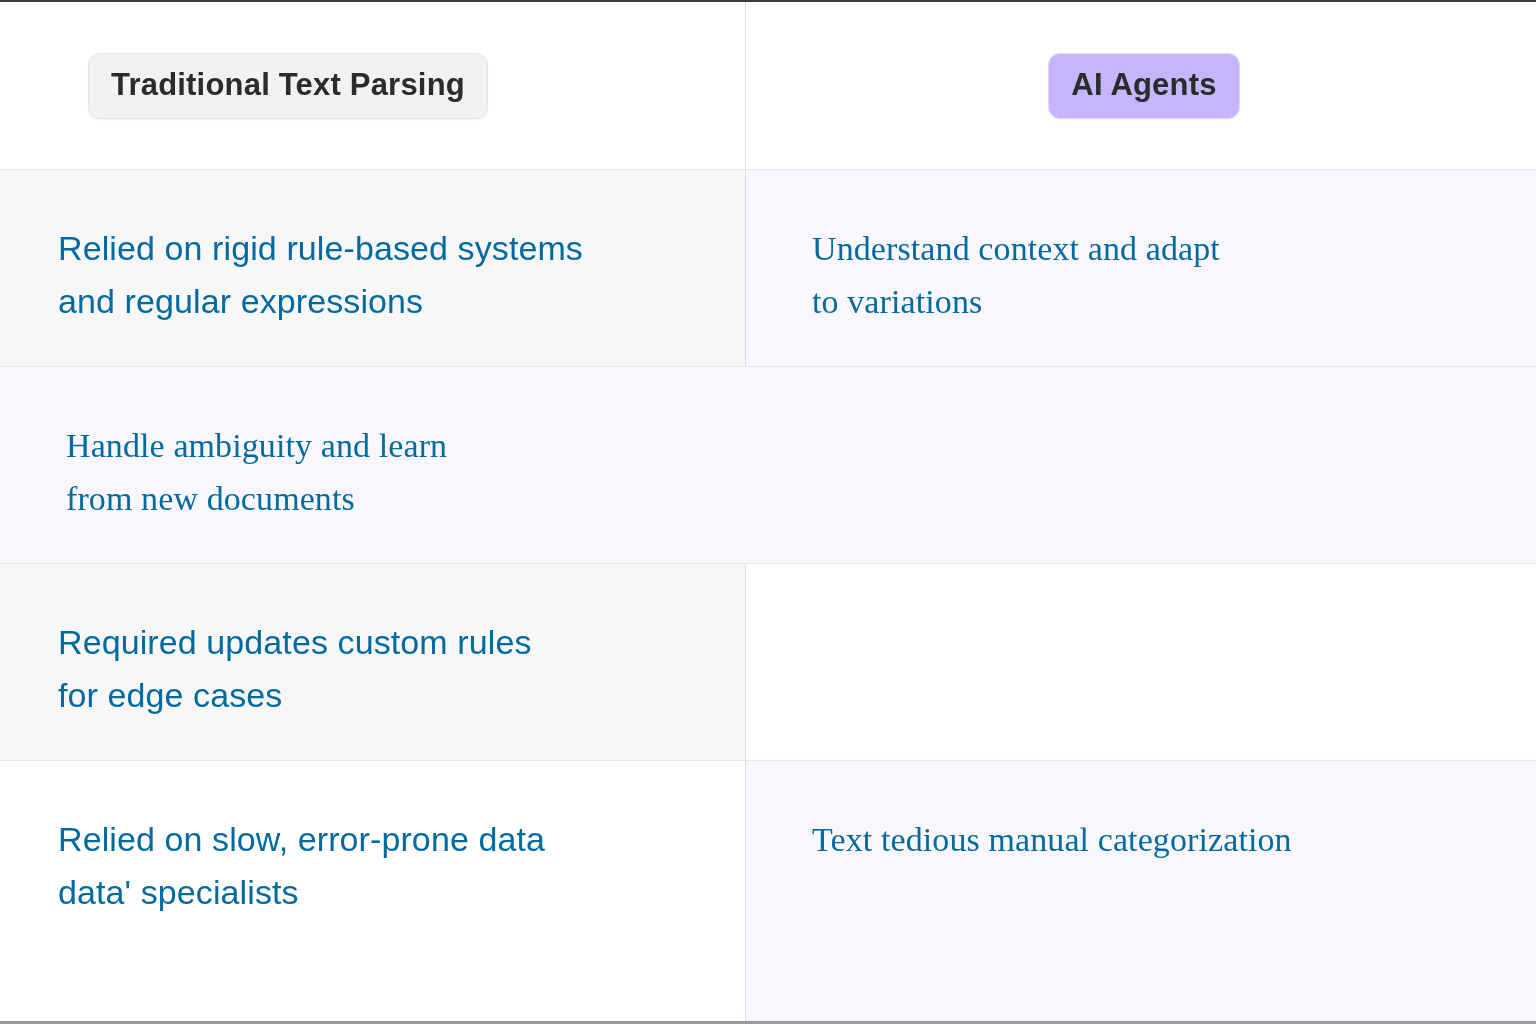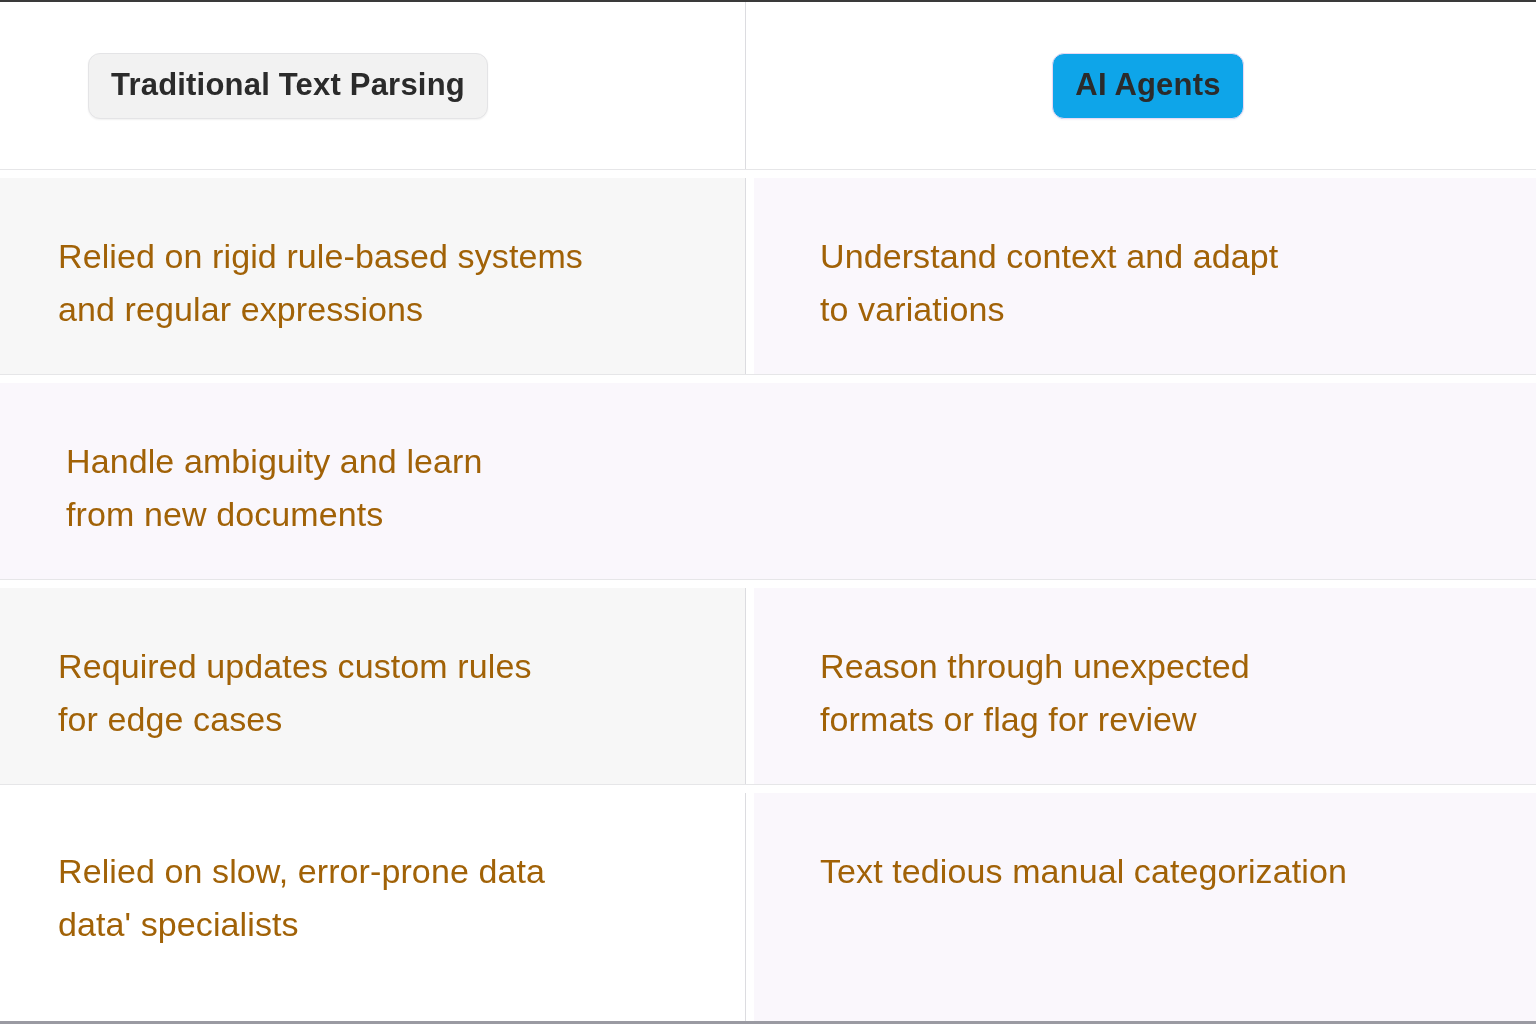--- a/index.html
+++ b/index.html
@@ -1,15 +1,15 @@
 <!DOCTYPE html>
 <html><head>
 <meta charset="utf-8">
 <style>
-  * { box-sizing: border-box; margin: 0; padding: 0; gap: 8px; }
+  * { box-sizing: border-box; margin: 0; padding: 0; }
 
   html, body {
     width: 1536px;
     height: 1024px;
     background: #ffffff;
     font-family: "Liberation Sans", "DejaVu Sans", sans-serif;
     overflow: hidden;
   }
 
   .comparison-table {
@@ -64,21 +64,21 @@
     white-space: nowrap;
   }
 
   .badge-traditional {
     background: #f2f2f2;
     border: 1px solid #e4e4e6;
     box-shadow: 0 1px 2px rgba(0,0,0,0.06);
   }
 
   .badge-ai {
-    background: #0ea5e9;
+    background: #c4b5fd;
     border: 1px solid #e7d9f4;
     box-shadow: 0 1px 2px rgba(90,50,140,0.07);
     margin-left: 6px;
   }
 
   
   .table-body {
     display: flex;
     flex-direction: column;
     flex: 1 1 auto;
@@ -97,33 +97,34 @@
 
   .cell {
     display: flex;
     align-items: flex-start;
     padding: 52px 40px 0 58px;
   }
 
   .cell.col-right {
     padding-left: 66px;
     padding-right: 20px;
+    font-family: Liberation Serif, serif;
   }
 
   
   .row-shaded .cell.col-left { background: #f7f7f7; }
   .row-plain  .cell.col-left { background: #ffffff; }
 
   
   .cell.col-right { background: #faf7fc; }
 
   .cell-text {
     font-size: 34px;
     line-height: 1.57;
-    color: #a16207;
+    color: #0369a1;
     font-weight: normal;
     letter-spacing: 0.1px;
     white-space: pre-line;
   }
 
   .cell-text.wide { white-space: nowrap; }
 </style>
 </head>
 <body>
 
@@ -156,24 +157,20 @@
         <span class="cell-text">Handle ambiguity and learn
 from new documents</span>
       </div>
     </div>
 
     <div class="table-row row-shaded">
       <div class="cell col-left">
         <span class="cell-text">Required updates custom rules
 for edge cases</span>
       </div>
-      <div class="cell col-right">
-        <span class="cell-text">Reason through unexpected
-formats or flag for review</span>
-      </div>
     </div>
 
     <div class="table-row row-plain">
       <div class="cell col-left">
         <span class="cell-text">Relied on slow, error-prone data
 data' specialists</span>
       </div>
       <div class="cell col-right">
         <span class="cell-text wide">Text tedious manual categorization</span>
       </div>

